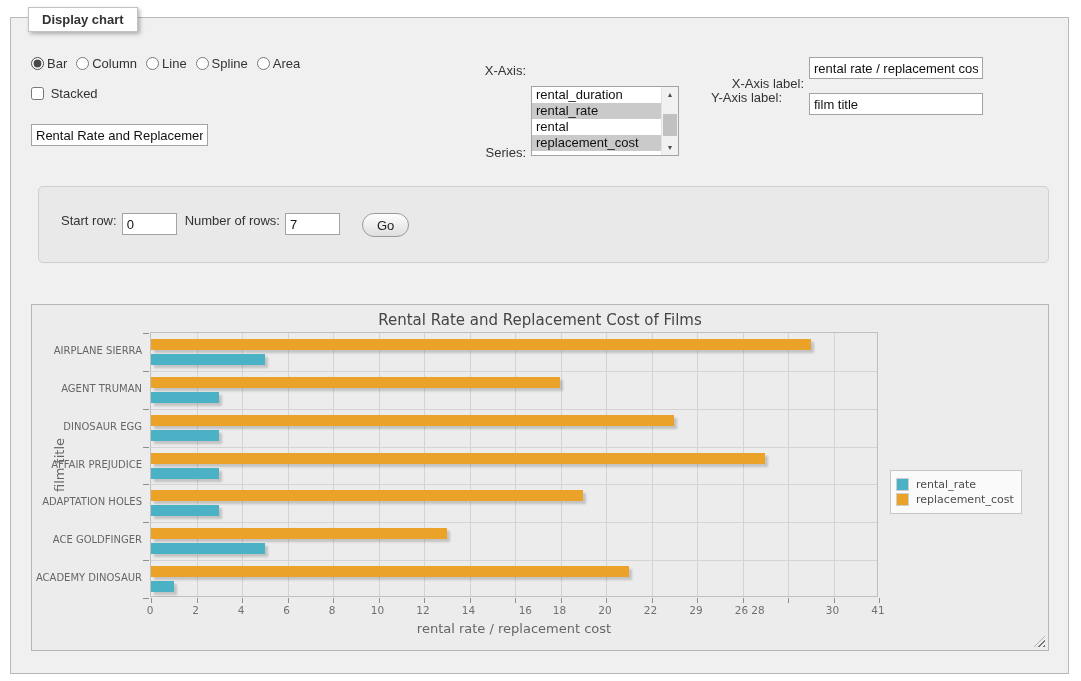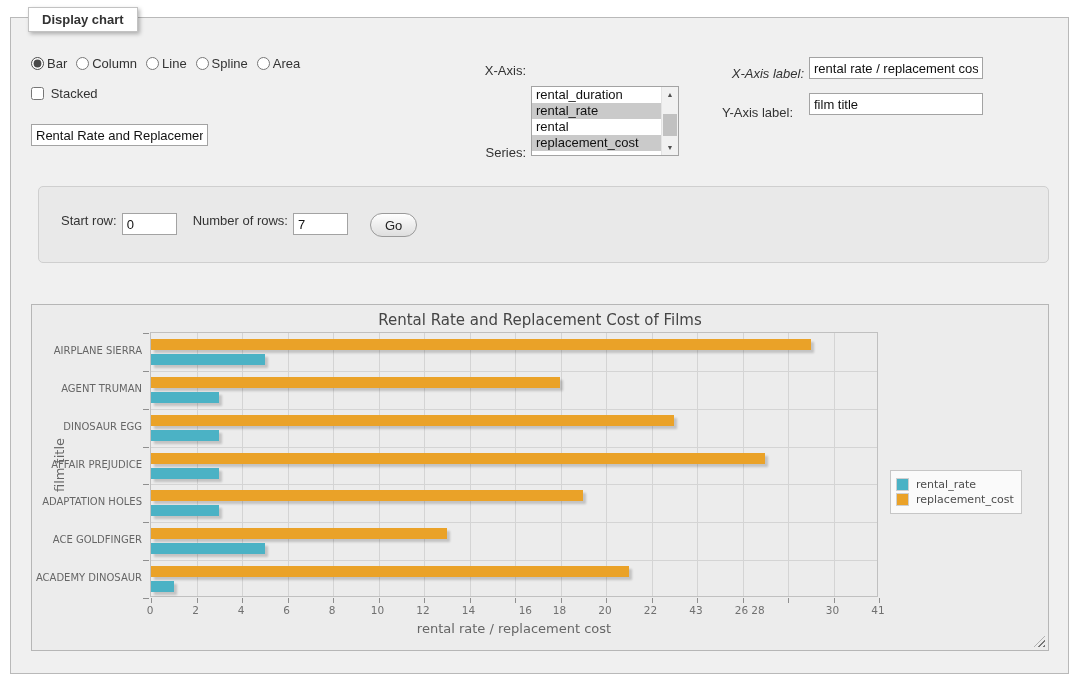--- a/index.html
+++ b/index.html
@@ -32,22 +32,22 @@
   .ui-input {
     border: 1px solid #a3a3a3; background: #fff; height: 22px;
     font-family: "Liberation Sans", sans-serif; font-size: 13px; color: #111;
     padding: 1px 4px; outline: none;
   }
   .title-input { left: 20px; top: 106px; width: 177px; }
 
   .lbl { color: #333; }
   .x-axis-lbl   { left: 440px; top: 45px;  width: 75px;  text-align: right; }
   .series-lbl   { left: 440px; top: 127px; width: 75px;  text-align: right; }
-  .xal          { left: 700px; top: 48px;  width: 93px;  text-align: right; font-style: italic; }
-  .yal          { left: 700px; top: 87px;  width: 93px;  text-align: center; }
+  .xal          { left: 700px; top: 58px;  width: 93px;  text-align: right; }
+  .yal          { left: 700px; top: 72px;  width: 93px;  text-align: left; }
 
   .select-wrap {
     left: 520px; top: 41px; width: 153px; height: 22px;
     background: #fff; border: 1px solid #a3a3a3;
     padding: 2px 18px 2px 5px; cursor: default; position: absolute;
   }
   .select-arrow { position: absolute; right: 6px; top: 5px; font-size: 8px; color: #222; }
 
   .xai { left: 798px; top: 39px; width: 174px; }
   .yai { left: 798px; top: 75px; width: 174px; }
@@ -70,21 +70,21 @@
   .sb-down { position: absolute; bottom: 0; left: 0; right: 0; }
   .sb-thumb { position: absolute; left: 1px; right: 1px; top: 27px; height: 22px; background: #c1c1c1; }
 
   
   .rows-panel {
     left: 27px; top: 168px; width: 1011px; height: 77px;
     background: #e9e9e9; border: 1px solid #cfcfcf; border-radius: 5px;
   }
   .rows-panel .inner { position: absolute; left: 22px; top: 26px; display: flex; align-items: flex-start; }
   .rows-panel .ui-input { width: 55px; margin-left: 5px; }
-  .gap1 { margin-left: 16px; }
+  .gap1 { margin-left: 8px; }
   .go-button {
     margin-left: 22px; height: 24px; padding: 0 14px;
     border: 1px solid #9a9a9a; border-radius: 12px;
     background: linear-gradient(#fefefe, #dedede);
     font-family: "Liberation Sans", sans-serif; font-size: 13px; color: #222;
     cursor: default;
   }
 
   
   .chart-panel {
@@ -260,21 +260,21 @@
         <div class="x-tick" style="left: 91px;">4</div>
         <div class="x-tick" style="left: 136.5px;">6</div>
         <div class="x-tick" style="left: 182px;">8</div>
         <div class="x-tick" style="left: 227.5px;">10</div>
         <div class="x-tick" style="left: 273px;">12</div>
         <div class="x-tick" style="left: 318.5px;">14</div>
         <div class="x-tick" style="left: 364px; text-align: right;">16</div>
         <div class="x-tick" style="left: 409.5px;">18</div>
         <div class="x-tick" style="left: 455px;">20</div>
         <div class="x-tick" style="left: 500.5px;">22</div>
-        <div class="x-tick" style="left: 546px;">43</div>
+        <div class="x-tick" style="left: 546px;">29</div>
         <div class="x-tick" style="left: 591.5px;">26</div>
         <div class="x-tick" style="left: 608px;">28</div>
         <div class="x-tick" style="left: 682.5px;">30</div>
         <div class="x-tick" style="left: 728px;">41</div>
       </div>
     <div class="x-title">rental rate / replacement cost</div>
     <div class="legend" id="chart-legend">
         <div class="legend-row">
           <div class="legend-swatch" style="background: rgb(75, 178, 197);"></div>
           <div class="legend-label">rental_rate</div>

